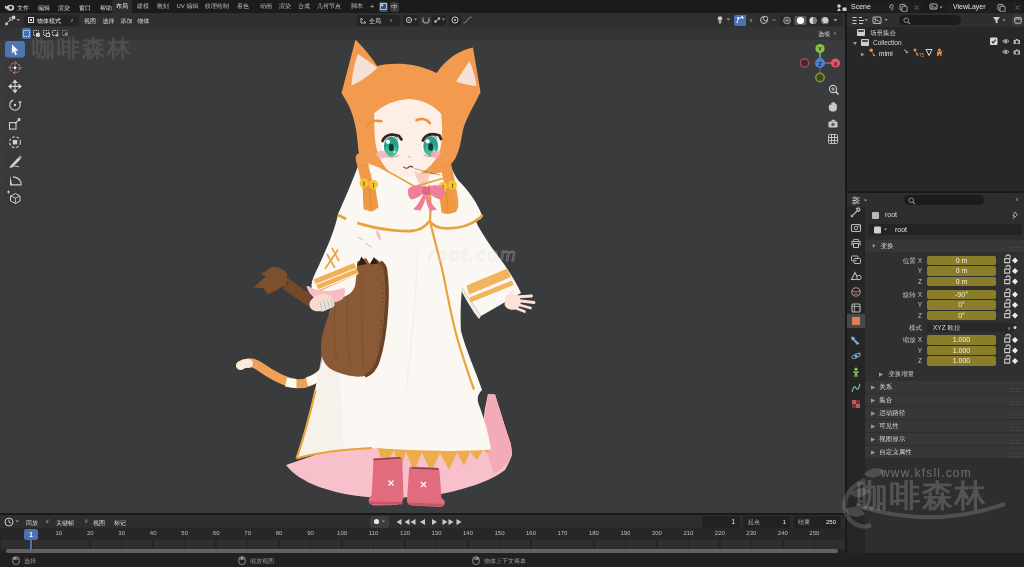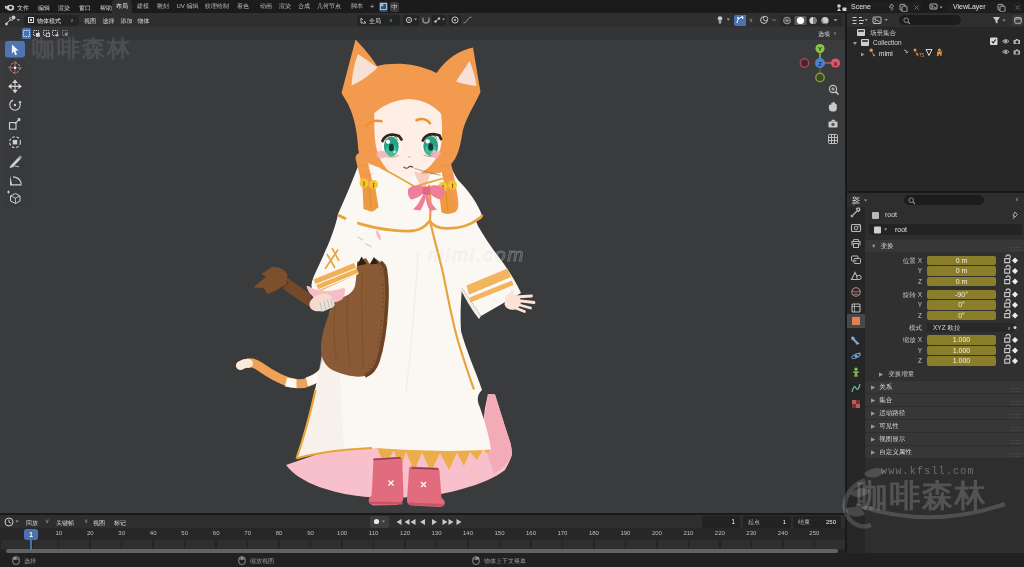--- a/index.html
+++ b/index.html
@@ -815,23 +815,23 @@
     <span class="abs" style="left:250px;top:4px;">缩放视图</span>
     <svg class="abs" style="left:472px;top:3px;" width="8" height="9" viewBox="0 0 8 9">
         <rect x="0.8" y="0.8" width="6.4" height="7.6" rx="2.6" fill="none" stroke="#9a9a9a" stroke-width="0.9"></rect>
         <path d="M4 0.8 L4 4 M0.8 3 L7.2 3" stroke="#9a9a9a" stroke-width="0.8"></path>
         <rect x="4" y="1.2" width="2.6" height="2.2" fill="#9a9a9a"></rect>
       </svg>
     <span class="abs" style="left:484px;top:4px;">物体上下文菜单</span>
   </div>
 
   <div class="wm" style="left:32px;top:33px;font-size:23px;font-weight:bold;color:rgba(255,255,255,0.10);letter-spacing:2px;z-index:22;">咖啡森林</div>
-  <div class="wm" style="left:428px;top:244px;font-size:19px;font-style:italic;color:transparent;-webkit-text-stroke:1px rgba(220,220,220,0.34);letter-spacing:2px;z-index:15;">mimi.com</div>
+  <div class="wm" style="left:428px;top:244px;font-size:19px;font-style:italic;color:transparent;-webkit-text-stroke:1px rgba(220,220,220,0.34);letter-spacing:2px;z-index:15;">root.com</div>
   <div class="wm" style="left:840px;top:452px;width:184px;height:95px;z-index:60;">
-    <span class="abs" style="left:41px;top:14px;font-size:10px;color:rgba(255,255,255,0.30);letter-spacing:1.2px;font-family:Liberation Mono, monospace;">www.kfsll.com</span>
+    <span class="abs" style="left:41px;top:14px;font-size:12px;color:rgba(255,255,255,0.30);letter-spacing:1.2px;">www.kfsll.com</span>
     <span class="abs" style="left:17px;top:23px;font-size:31px;font-weight:bold;color:rgba(255,255,255,0.18);letter-spacing:1.5px;">咖啡森林</span>
     <svg class="abs" style="left:0;top:0;" width="184" height="95" viewBox="0 0 184 95">
       <g fill="none" stroke="rgba(255,255,255,0.16)">
         <path d="M25 28 C10 34 1 48 6 61 C10 72 22 77 31 73" stroke-width="4.5"></path>
         <path d="M10 42 C15 35 25 34 30 39 C25 46 15 47 10 42 Z" fill="rgba(255,255,255,0.16)" stroke="none"></path>
         <path d="M5 57 C13 53 22 55 25 62 C18 67 8 65 5 57 Z" fill="rgba(255,255,255,0.16)" stroke="none"></path>
         <path d="M24 22 C30 15 40 14 45 19 C40 26 29 28 24 22 Z" fill="rgba(255,255,255,0.16)" stroke="none"></path>
         <path d="M16 53 Q90 78 165 52" stroke-width="4"></path>
       </g>
     </svg>

